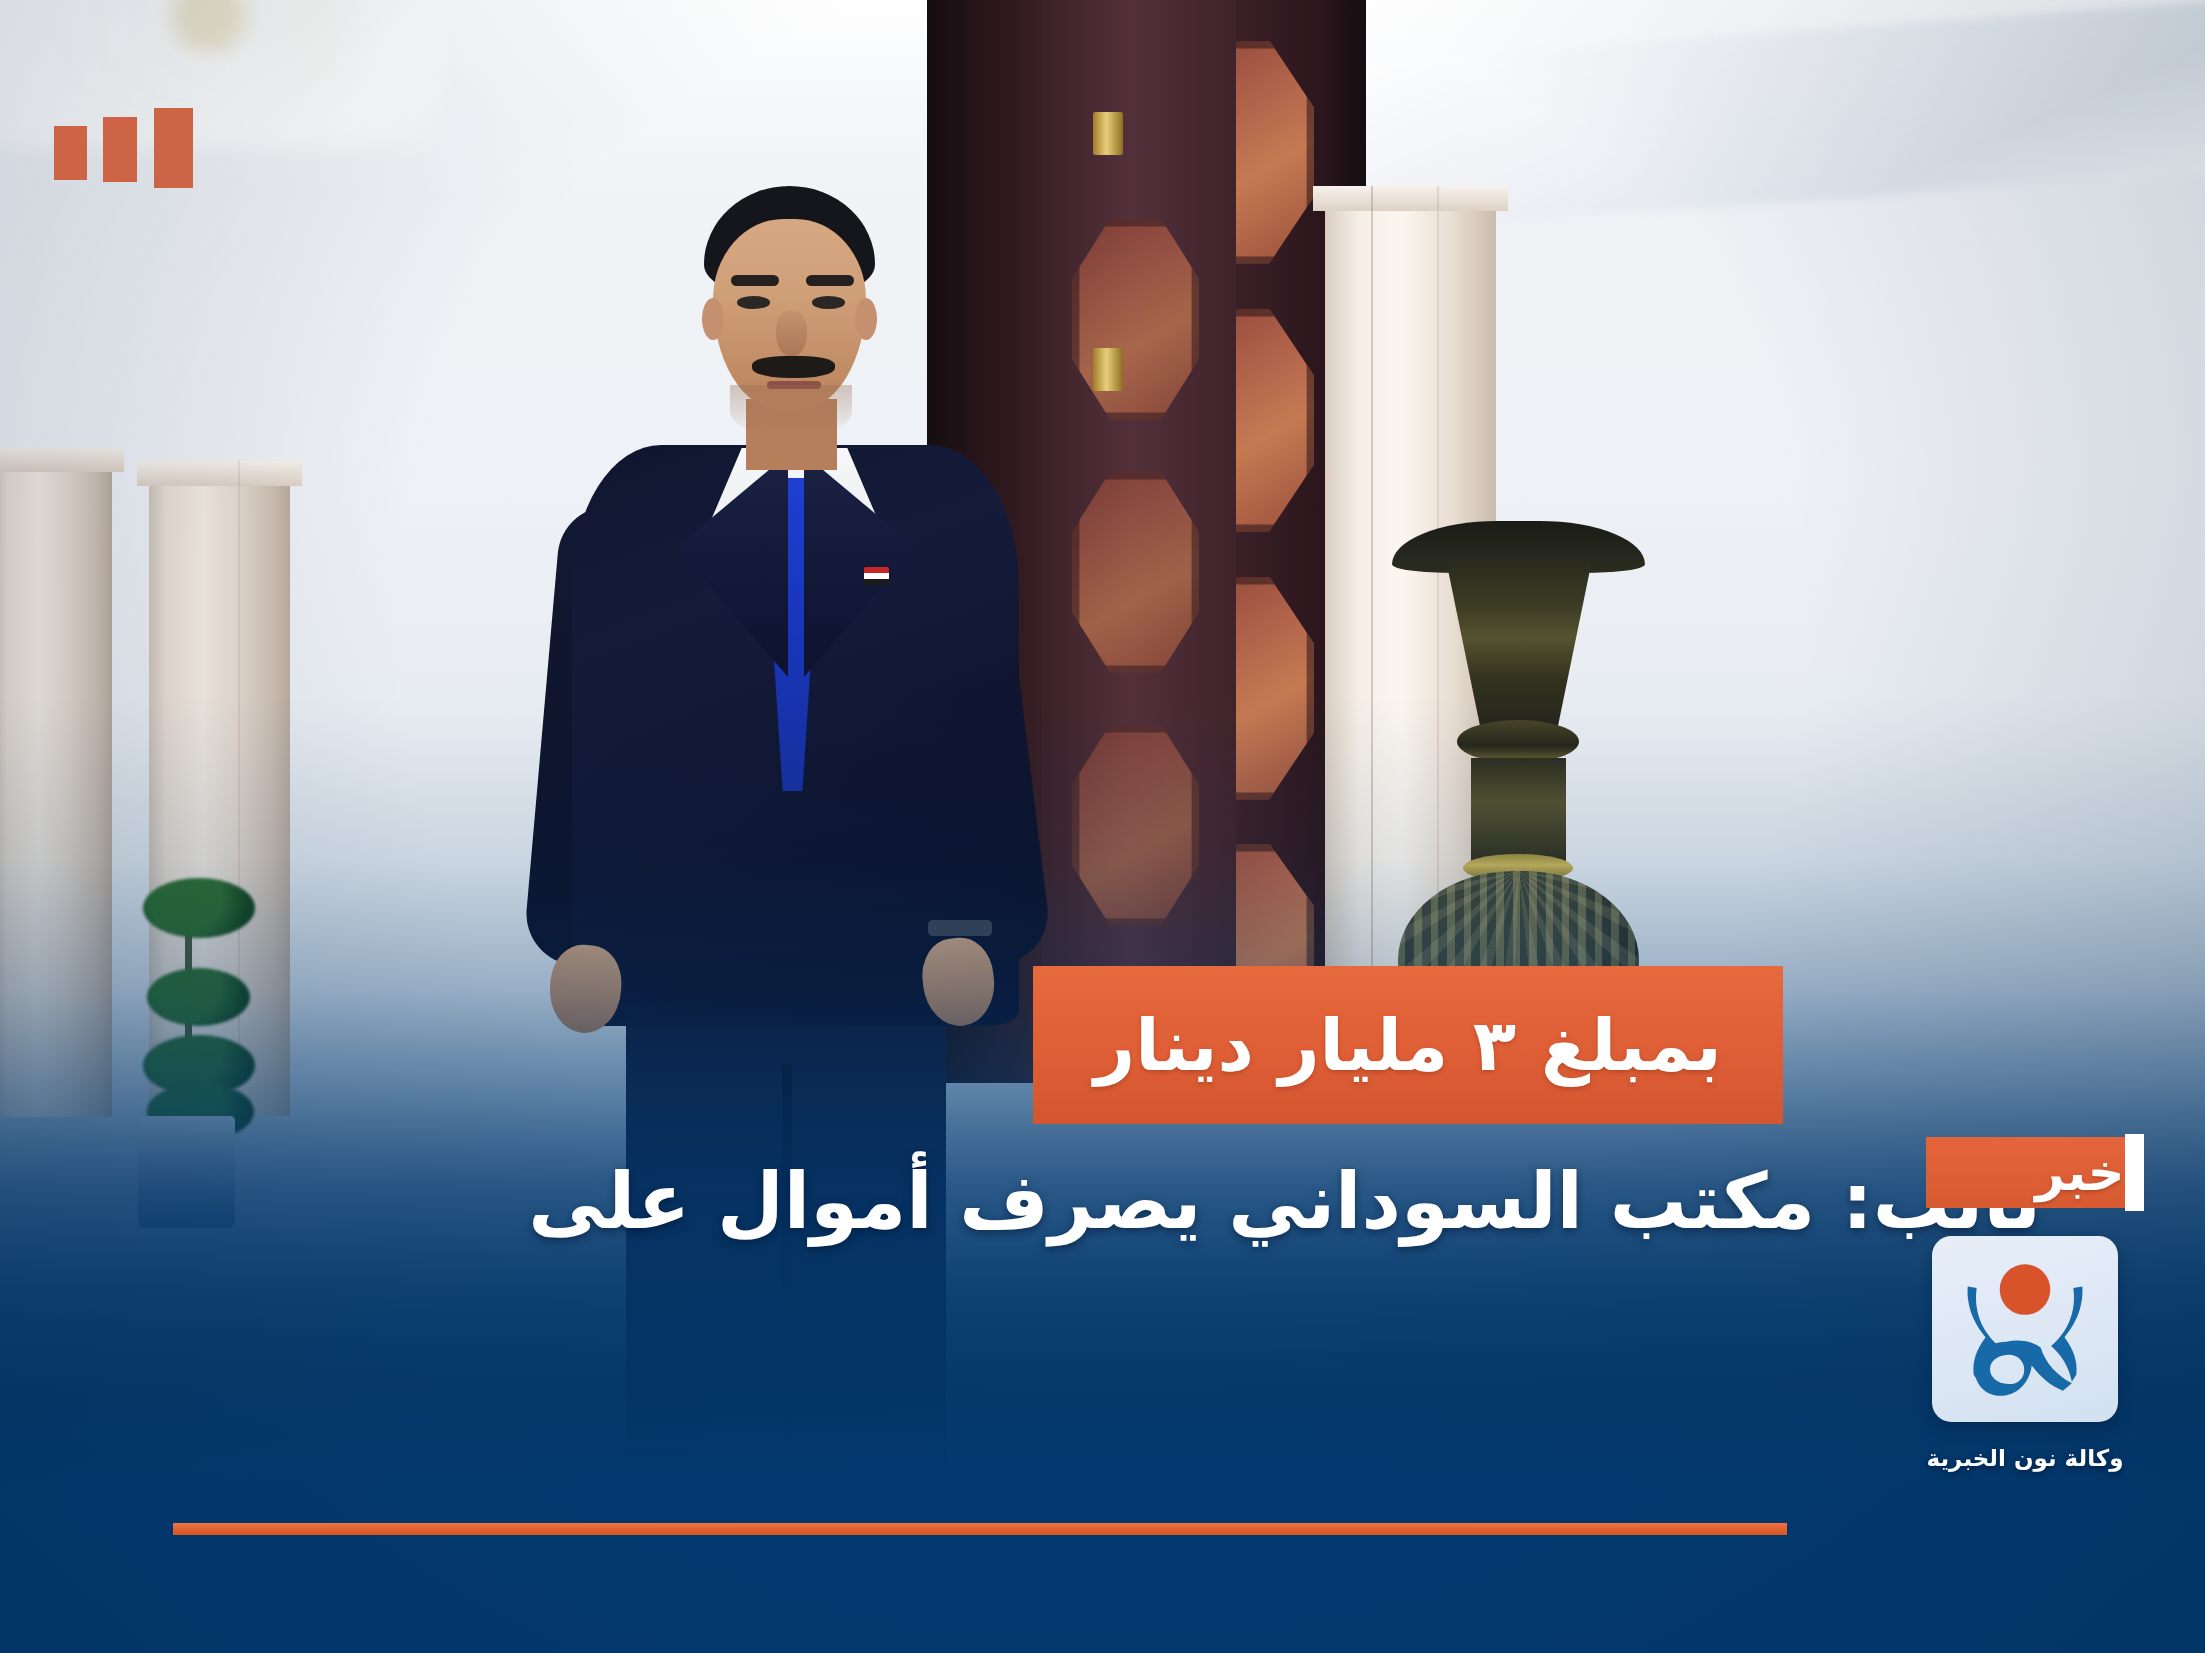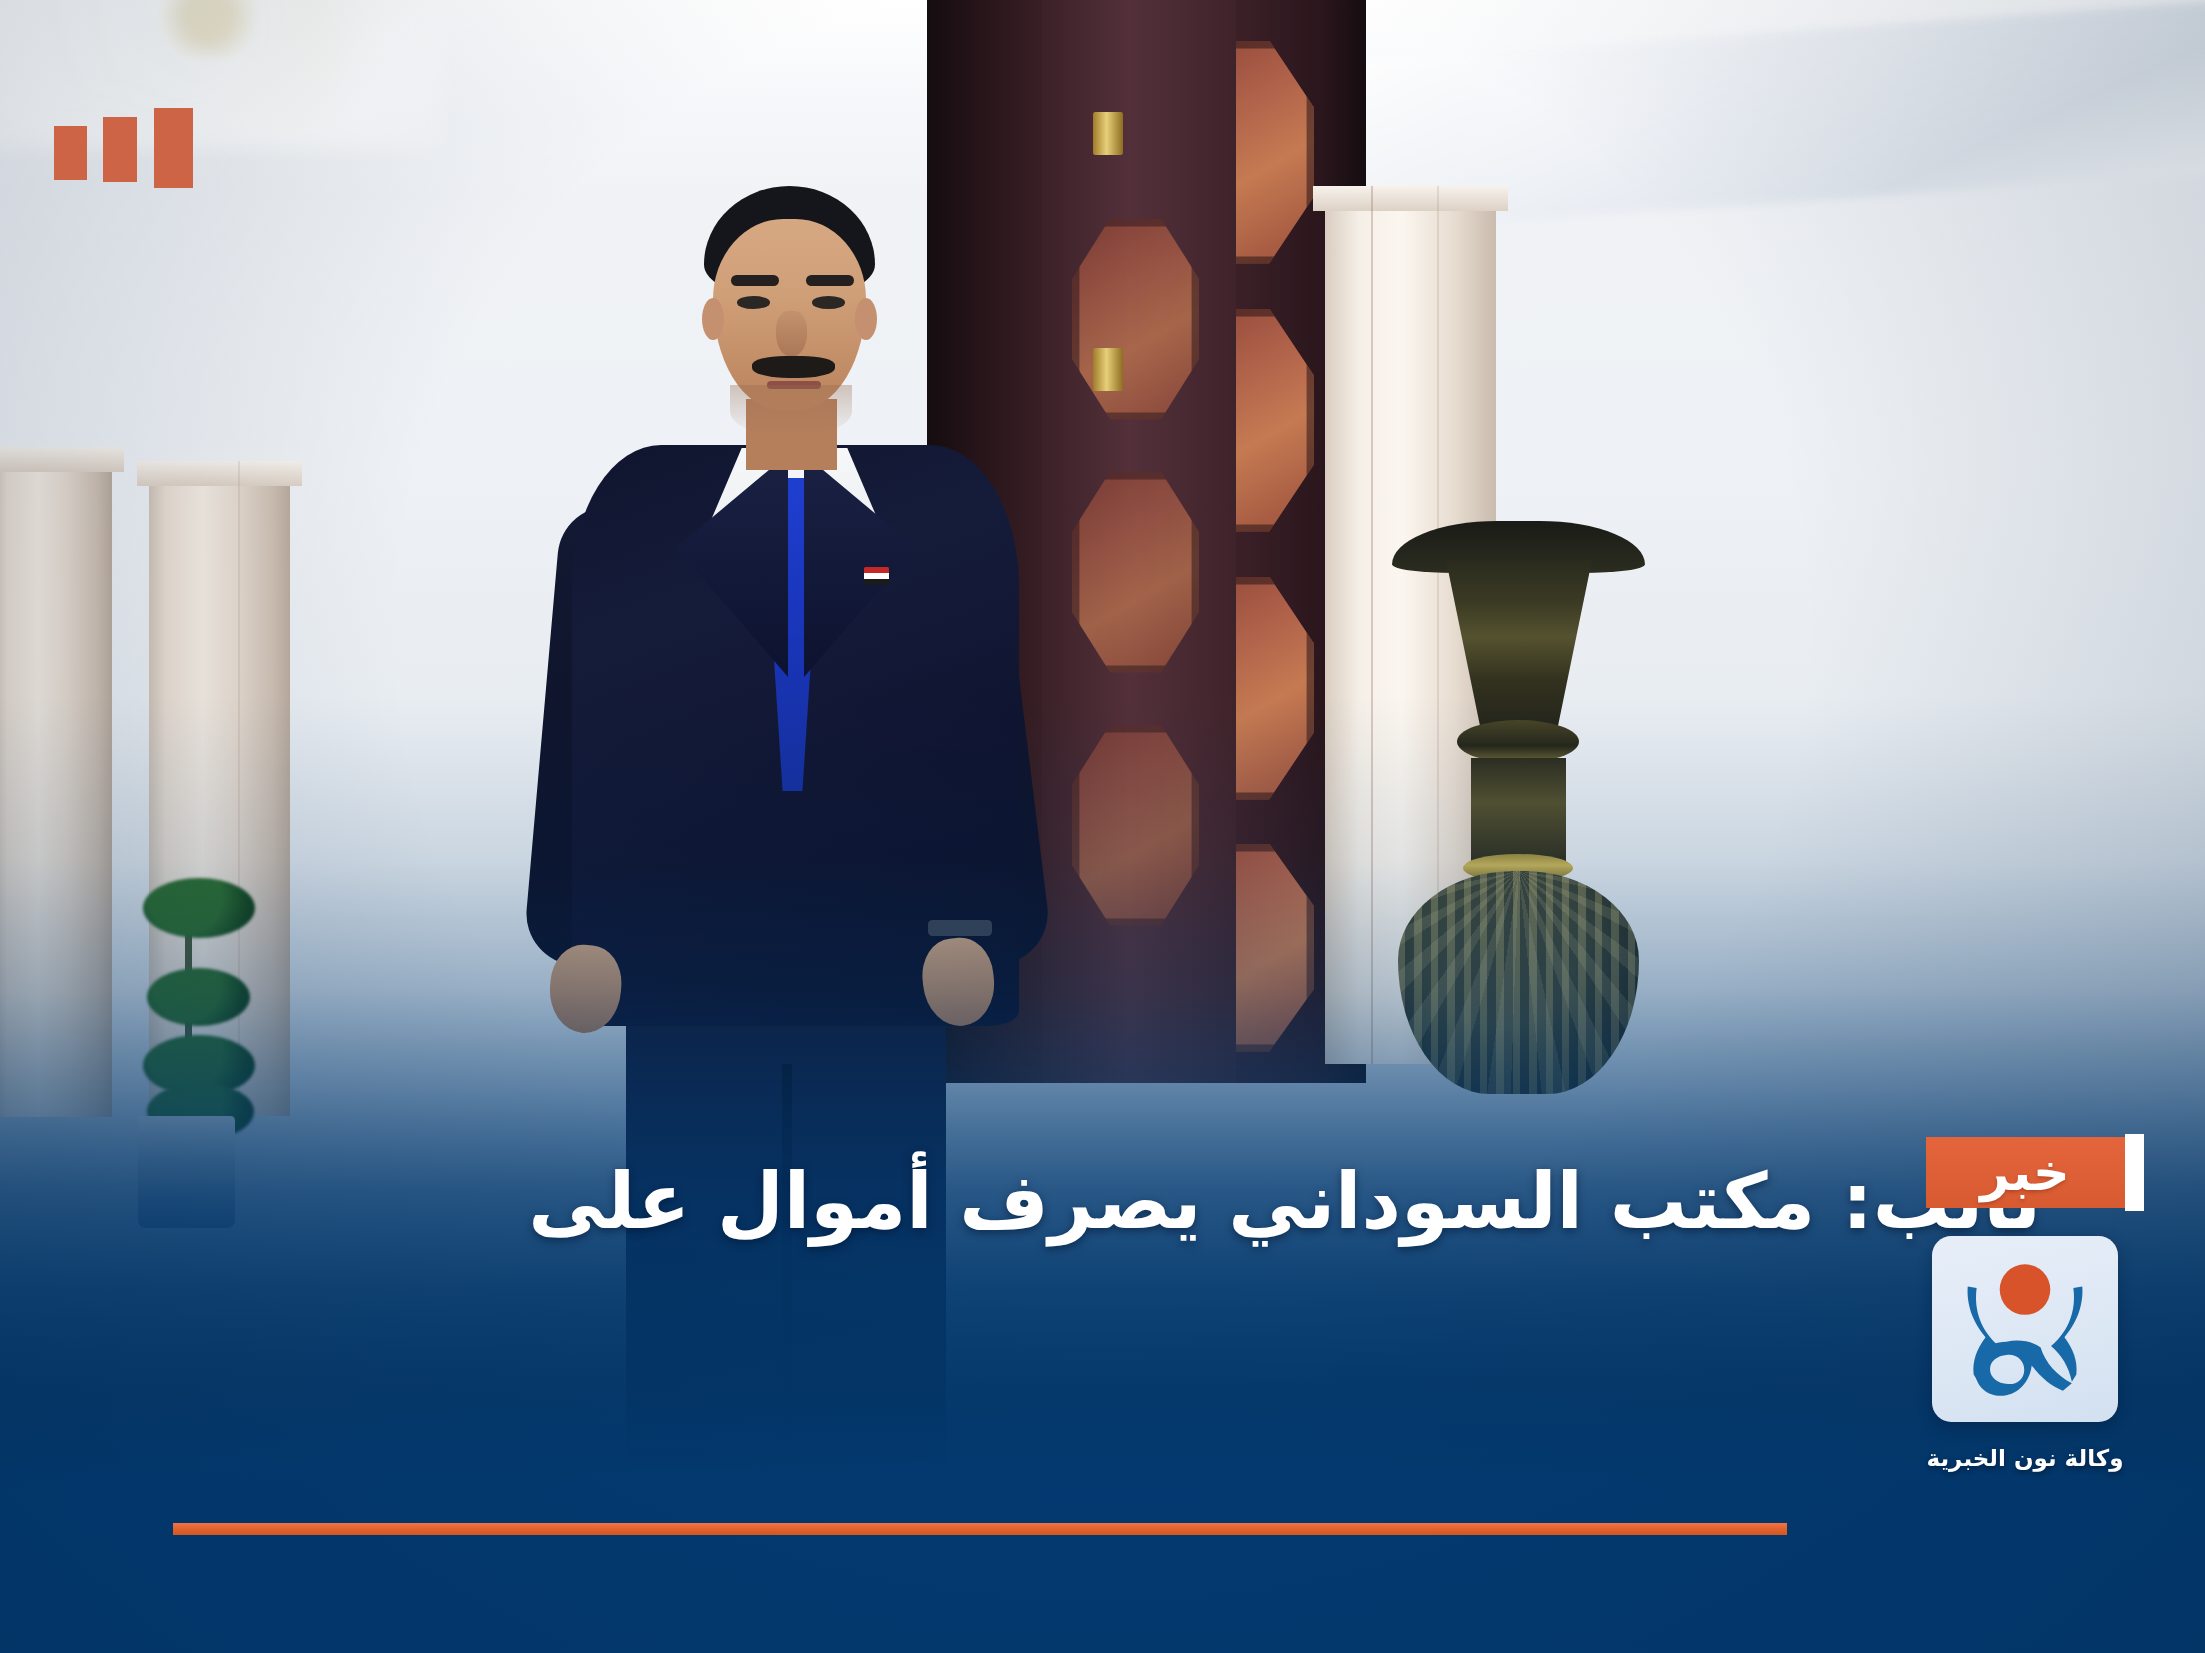--- a/index.html
+++ b/index.html
@@ -275,21 +275,21 @@
   .rule{
     position:absolute;left:173px;top:1523px;width:1614px;height:12px;
     background:linear-gradient(180deg,#f27344,#e2622f 50%,#d2571f);
   }
 
   
   .logoblock{position:absolute;left:1876px;top:1137px;width:298px;}
   .newsbadge{
     position:relative;width:199px;height:71px;margin:0 auto;
     background:linear-gradient(180deg,#e4653b,#d85a31);
-    display:flex;align-items:center;justify-content:center;
+    display:flex;align-items:center;
   }
   .newsbadge-text{
     color:#fff;font-size:51px;font-weight:bold;line-height:1;
     text-shadow:0 2.2px 3.7px rgba(110,35,12,.35);
   }
   .badge-tick{
     position:absolute;right:-19.4px;top:-3px;width:19.4px;height:77px;background:#ffffff;
   }
   .logomark{
     position:relative;width:186px;height:186px;margin:28px auto 0;
@@ -393,20 +393,23 @@
     <div class="bluewash"></div>
     <div class="vignette"></div>
   </div>
 
   <div class="brandbars">
     <span class="bb1"></span>
     <span class="bb2"></span>
     <span class="bb3"></span>
   </div>
 
+  <div class="kicker">
+    <span class="kicker-text">بمبلغ ٣ مليار دينار</span>
+  </div>
 
   <div class="headline">
     <span class="ln ln1">نائب: مكتب السوداني يصرف أموال على</span>
   </div>
 
   <div class="rule"></div>
 
   <div class="logoblock">
     <div class="newsbadge">
       <span class="newsbadge-text">خبر</span>

